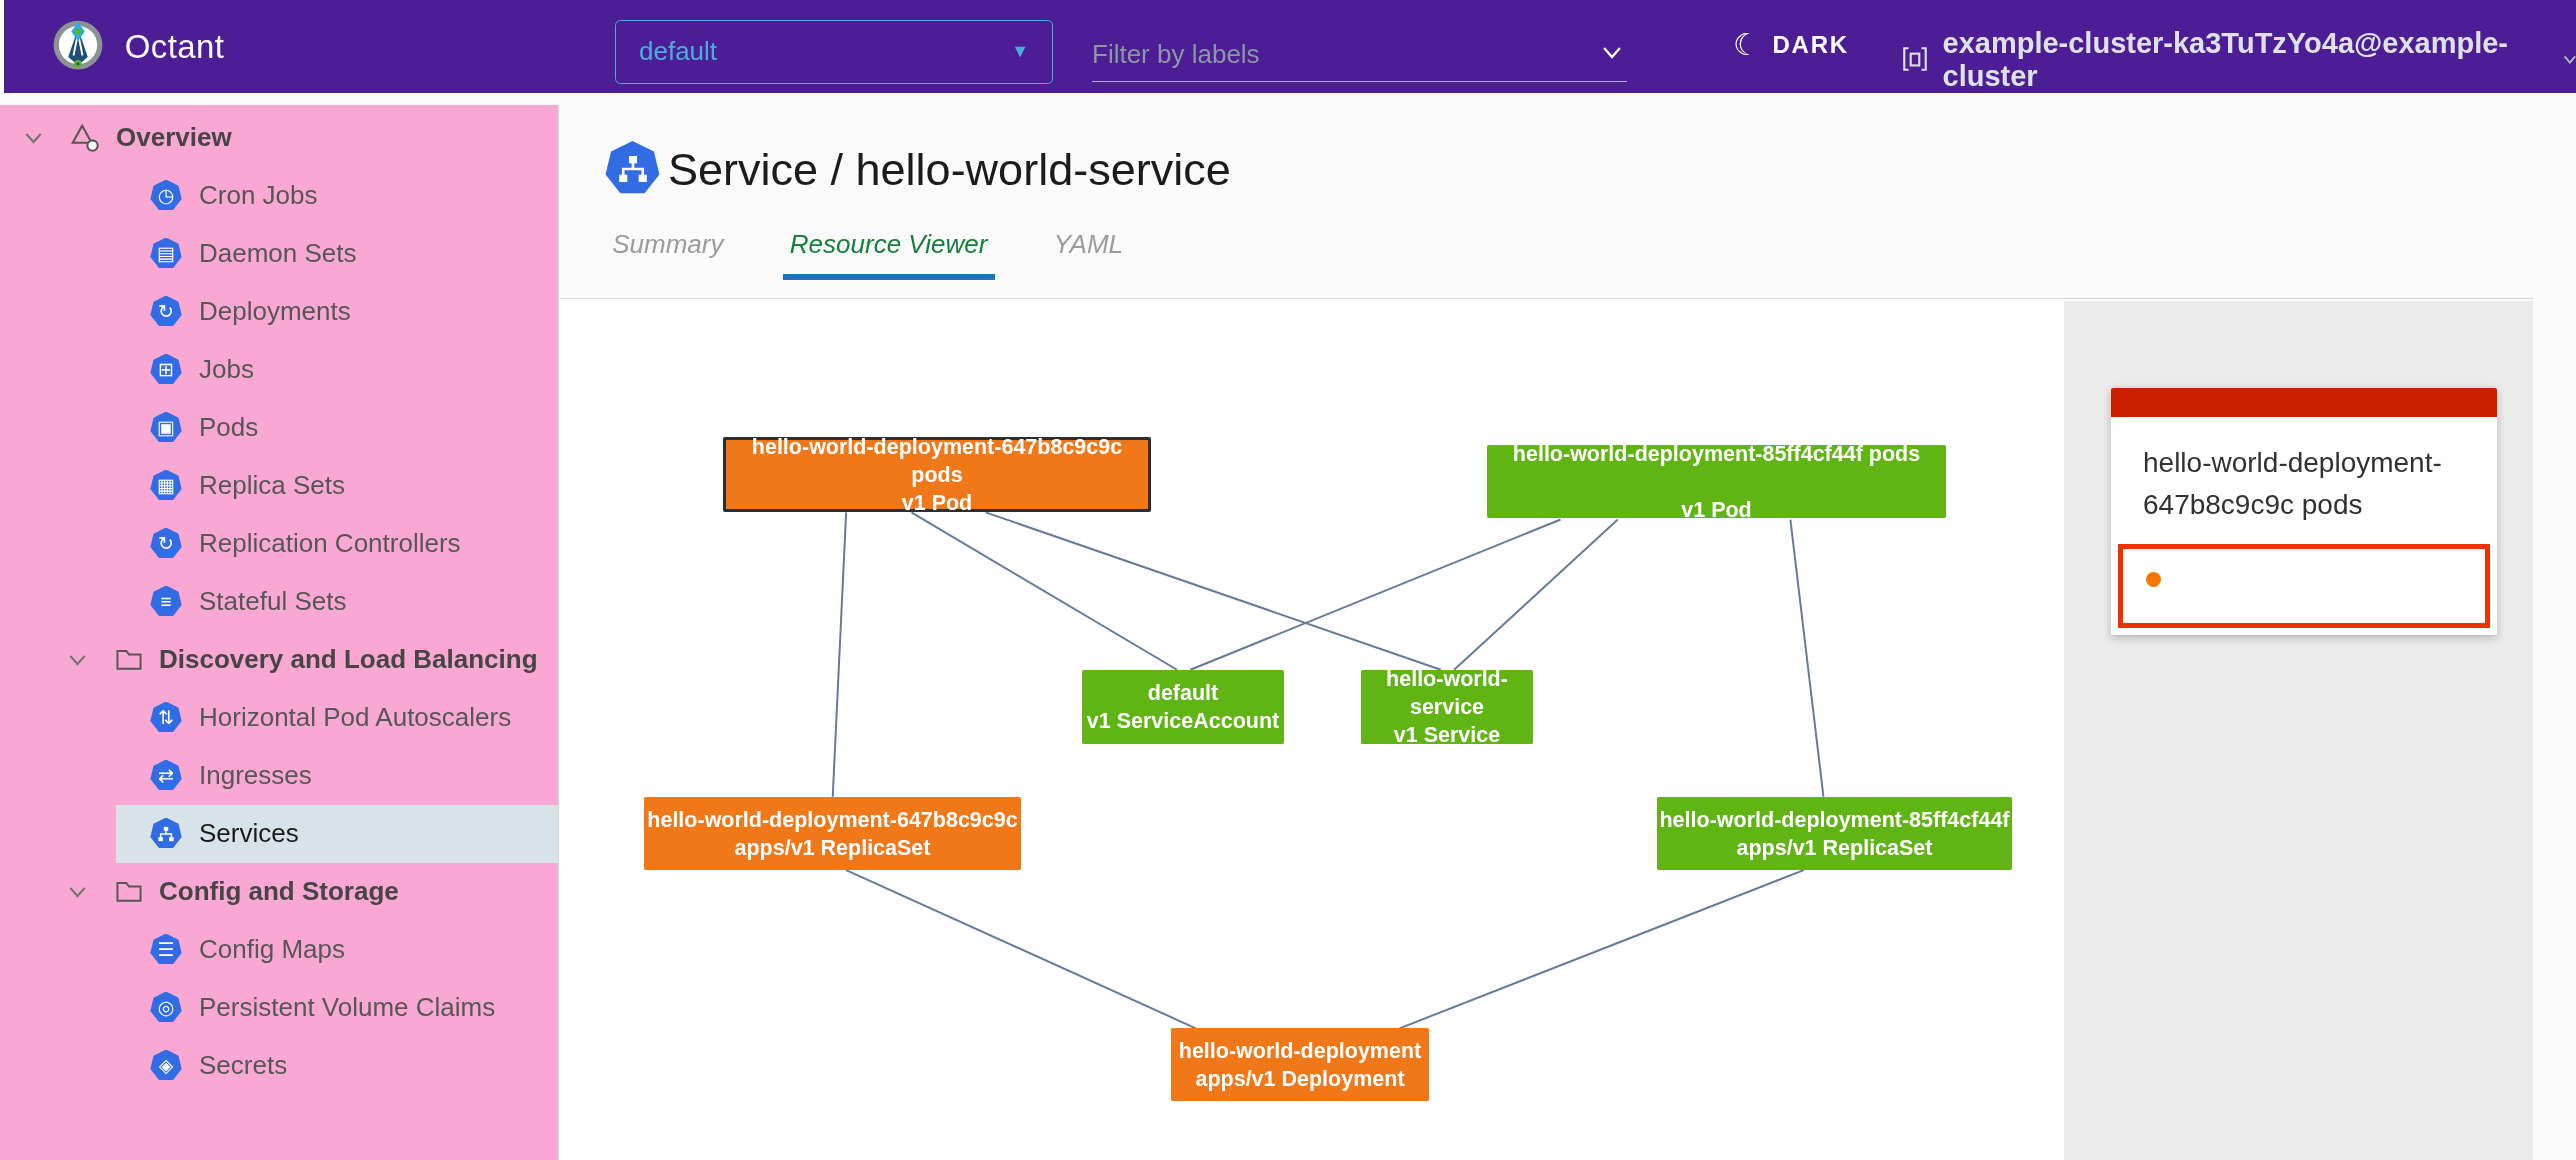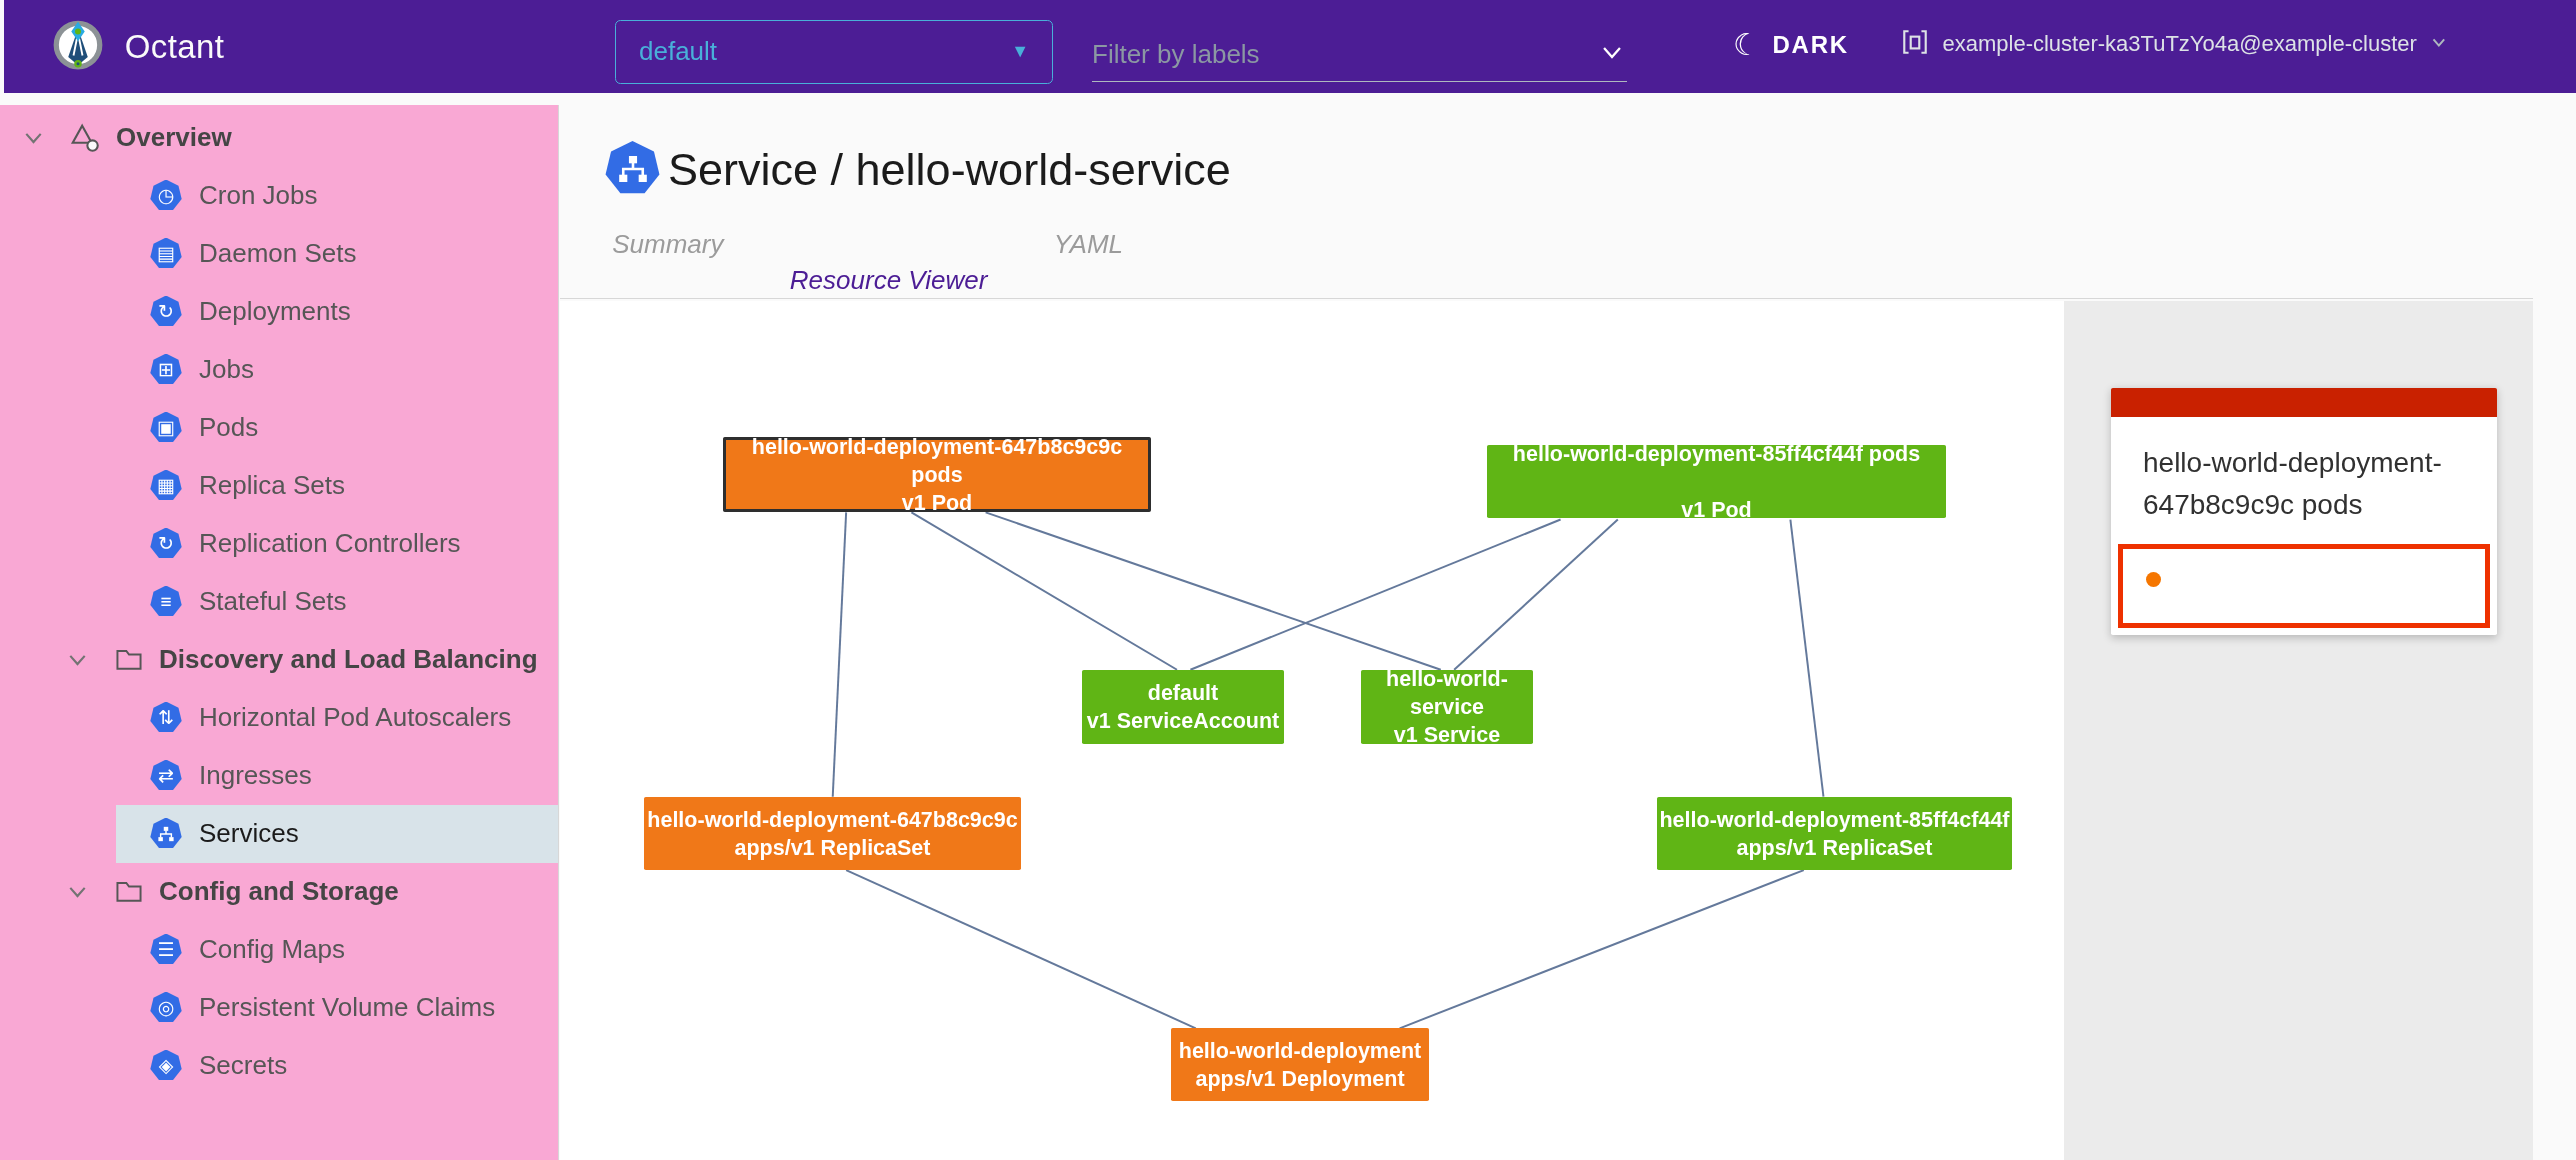--- a/index.html
+++ b/index.html
@@ -21,21 +21,21 @@
                  justify-content:space-between; }
   .filter-input { background:transparent; border:none; outline:none; color:#C9D2D8;
                   font-size:26px; width:465px; font-family:"Liberation Sans",sans-serif; }
   .filter-input::placeholder { color:#8B98A3; opacity:1; }
   .theme-toggle { position:absolute; left:1729px; top:30px; display:flex; align-items:center;
                   gap:12.5px; color:#FFFFFF; cursor:pointer; }
   .theme-toggle .moon { font-size:30px; line-height:30px; }
   .theme-toggle .t-label { font-size:24px; font-weight:700; letter-spacing:1.8px; }
   .cluster-sel { position:absolute; left:1896px; top:27px; display:flex; align-items:center;
                  gap:12.5px; cursor:pointer; }
-  .cluster-sel .c-label { color:#DDE2E6; font-size:22px; font-weight:400; }
+  .cluster-sel .c-label { color:#DDE2E6; font-size:29px; font-weight:700; }
 
   
   .sidebar { position:absolute; left:0; top:105px; width:559px; height:1055px;
              background:#f9a8d4; border-right:0.9px solid #D7D7D7; padding-top:3.6px; }
   .srow { position:relative; height:58px; display:flex; align-items:center; cursor:pointer; }
   .srow .chev { position:absolute; width:27px; height:27px; }
   .srow.d0 .chev { left:19.7px; } .srow.d1 .chev { left:64px; }
   .srow .gicon { position:absolute; width:34px; height:34px; }
   .srow.d0 .gicon { left:68px; } .srow.d1 .gicon { left:113px; }
   .srow .kicon { position:absolute; left:150px; width:32px; height:32px; }
@@ -56,21 +56,21 @@
               color:#FFFFFF; font-size:19px; line-height:1; }
   .hepta svg { position:absolute; left:50%; top:50%; transform:translate(-50%,-50%); }
 
   
   .main-top { position:absolute; left:560px; top:105px; width:2016px; height:194px;
               background:#FAFAFA; border-bottom:1.8px solid #D7D7D7; }
   .title-row { display:flex; align-items:center; gap:8px; padding:36px 0 0 45px; }
   .page-title { font-size:45px; color:#1B1B1B; font-weight:400; }
   .tabs { display:flex; gap:52px; padding-left:45px; margin-top:30px; }
   .tab { font-size:26px; color:#9B9B9B; padding:0 7.2px 18px 7.2px; position:relative; cursor:pointer;font-style:italic; }
-  .tab.active { color:#4c1d95; font-weight:500;margin-top:36px; }
+  .tab.active { color:#15803d; font-weight:500; }
   .tab.active::after { content:""; position:absolute; left:0; right:0; bottom:-1.8px; height:6.3px;
                        background:#1777BC; }
 
   
   .graph { position:absolute; left:560px; top:301px; width:1504px; height:860px; background:#FFFFFF; }
   .edges { position:absolute; left:0; top:0; }
   .node { position:absolute; display:flex; flex-direction:column; align-items:center;
           justify-content:center; color:#FFFFFF; font-size:21.5px; font-weight:700;
           text-align:center; line-height:28px; border-radius:1.8px; cursor:pointer; }
   .node.orange { background:#F07818; }

